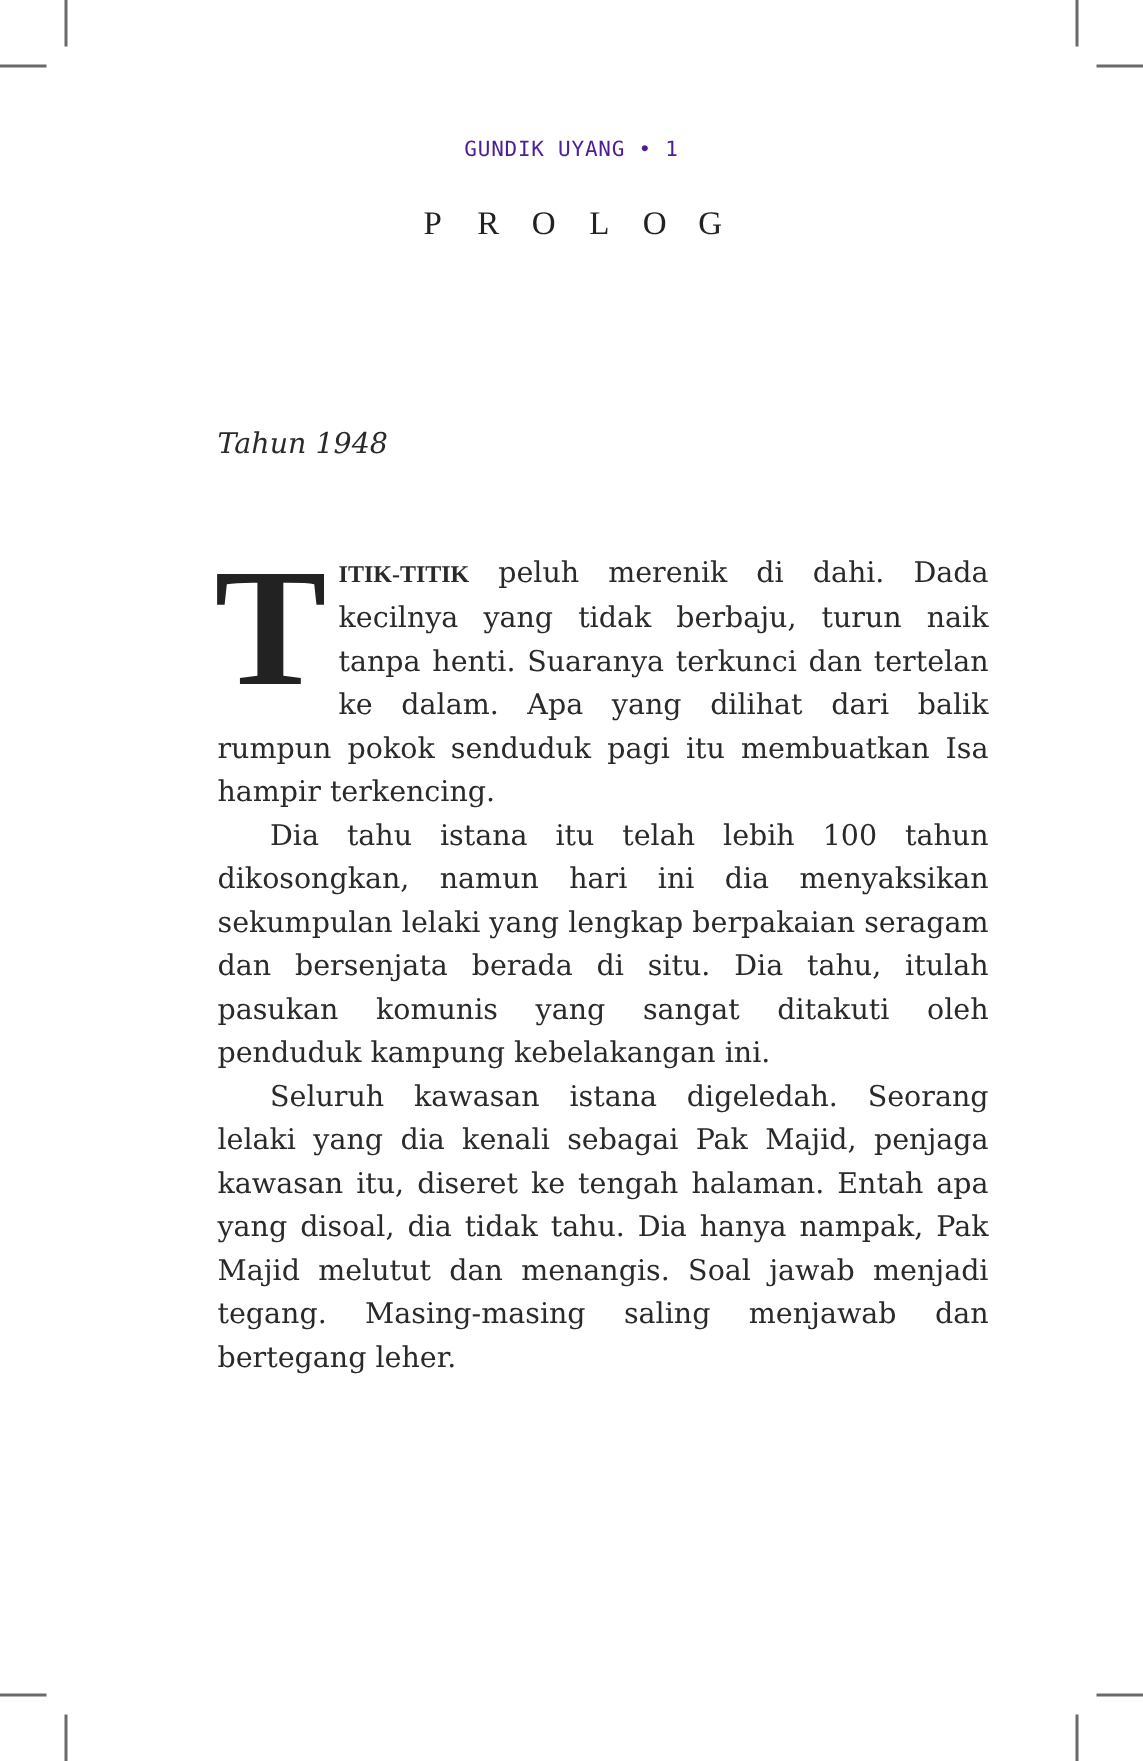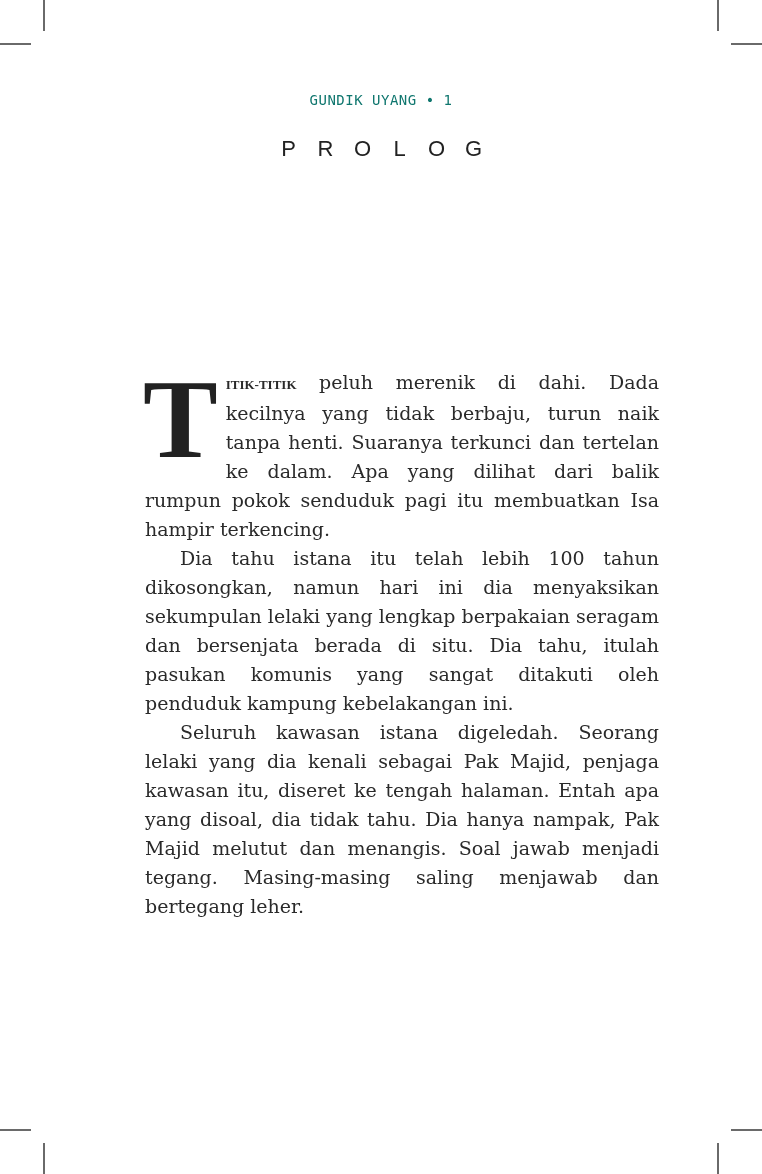--- a/index.html
+++ b/index.html
@@ -1,62 +1,63 @@
 <!DOCTYPE html>
 <html><head>
 <meta charset="utf-8">
 <style>
   html, body { margin: 0; padding: 0; background: #ffffff; }
   body { width: 762px; height: 1174px; position: relative; overflow: hidden; }
   .crop { position: absolute; background: #6a6a6a; }
   .running-head {
     position: absolute; top: 92px; left: 0; width: 762px; text-align: center;
-    font-family: "DejaVu Sans Mono", monospace; font-size: 14px; color: #0f766e;
+    font-family: "DejaVu Sans Mono", monospace; font-size: 14px; color: #4c1d95;
     letter-spacing: 0.5px;
   }
   .chapter-title {
     position: absolute; top: 136px; left: 0; width: 762px; text-align: center;
-    font-family: Liberation Sans, sans-serif; font-size: 22px; color: #222;
+    font-family: Liberation Serif, serif; font-size: 22px; color: #222;
   }
   .chapter-title span { display: inline-block; width: 37px; text-align: center; }
   .text-block {
     position: absolute; left: 145px; width: 514px;
     font-family: "DejaVu Serif", serif; font-size: 19.5px; line-height: 29px;
     color: #2a2a2a;
   }
   .setting { top: 282px; font-style: italic; font-size: 19px; }
   .setting div { white-space: nowrap; }
   .body { top: 368px; text-align: justify; font-size: 19px; }
   .body p { margin: 0; text-indent: 35px; }
   .body p.first { text-indent: 0; }
   .dropcap {
     float: left; font-family: "Liberation Serif", serif; font-weight: bold;
     font-size: 112px; line-height: 82px; height: 86px; margin: 6px 8px 0 -2px;
     color: #222; padding-top: 4px;
   }
-  .smallcaps-bold { font-weight: bold; font-family: "Liberation Serif", serif; font-size: 13px; }
+  .smallcaps-bold { font-weight: bold; font-family: "Liberation Serif", serif; font-size: 16px; }
 </style>
 </head>
 <body>
 
 <div class="crop" style="left:43px;top:0;width:2px;height:31px;"></div>
 <div class="crop" style="left:0;top:43px;width:31px;height:2px;"></div>
 <div class="crop" style="left:717px;top:0;width:2px;height:31px;"></div>
 <div class="crop" style="left:731px;top:43px;width:31px;height:2px;"></div>
 <div class="crop" style="left:0;top:1129px;width:31px;height:2px;"></div>
 <div class="crop" style="left:43px;top:1143px;width:2px;height:31px;"></div>
 <div class="crop" style="left:731px;top:1129px;width:31px;height:2px;"></div>
 <div class="crop" style="left:717px;top:1143px;width:2px;height:31px;"></div>
 
 <div class="running-head">GUNDIK UYANG • 1</div>
 
 <div class="chapter-title">
   <span>P</span><span>R</span><span>O</span><span>L</span><span>O</span><span>G</span>
 </div>
 
 <div class="text-block setting">
+  <div>Tahun 1948</div>
 </div>
 
 <div class="text-block body">
   <p class="first"><span class="dropcap">T</span><span class="smallcaps-bold">ITIK-TITIK</span><span> peluh merenik di dahi. Dada kecilnya yang tidak berbaju, turun naik tanpa henti. Suaranya terkunci dan tertelan ke dalam. Apa yang dilihat dari balik rumpun pokok senduduk pagi itu membuatkan Isa hampir terkencing.</span></p>
   <p>Dia tahu istana itu telah lebih 100 tahun dikosongkan, namun hari ini dia menyaksikan sekumpulan lelaki yang lengkap berpakaian seragam dan bersenjata berada di situ. Dia tahu, itulah pasukan komunis yang sangat ditakuti oleh penduduk kampung kebelakangan ini.</p>
   <p>Seluruh kawasan istana digeledah. Seorang lelaki yang dia kenali sebagai Pak Majid, penjaga kawasan itu, diseret ke tengah halaman. Entah apa yang disoal, dia tidak tahu. Dia hanya nampak, Pak Majid melutut dan menangis. Soal jawab menjadi tegang. Masing-masing saling menjawab dan bertegang leher.</p>
 </div>
 
 </body></html>

